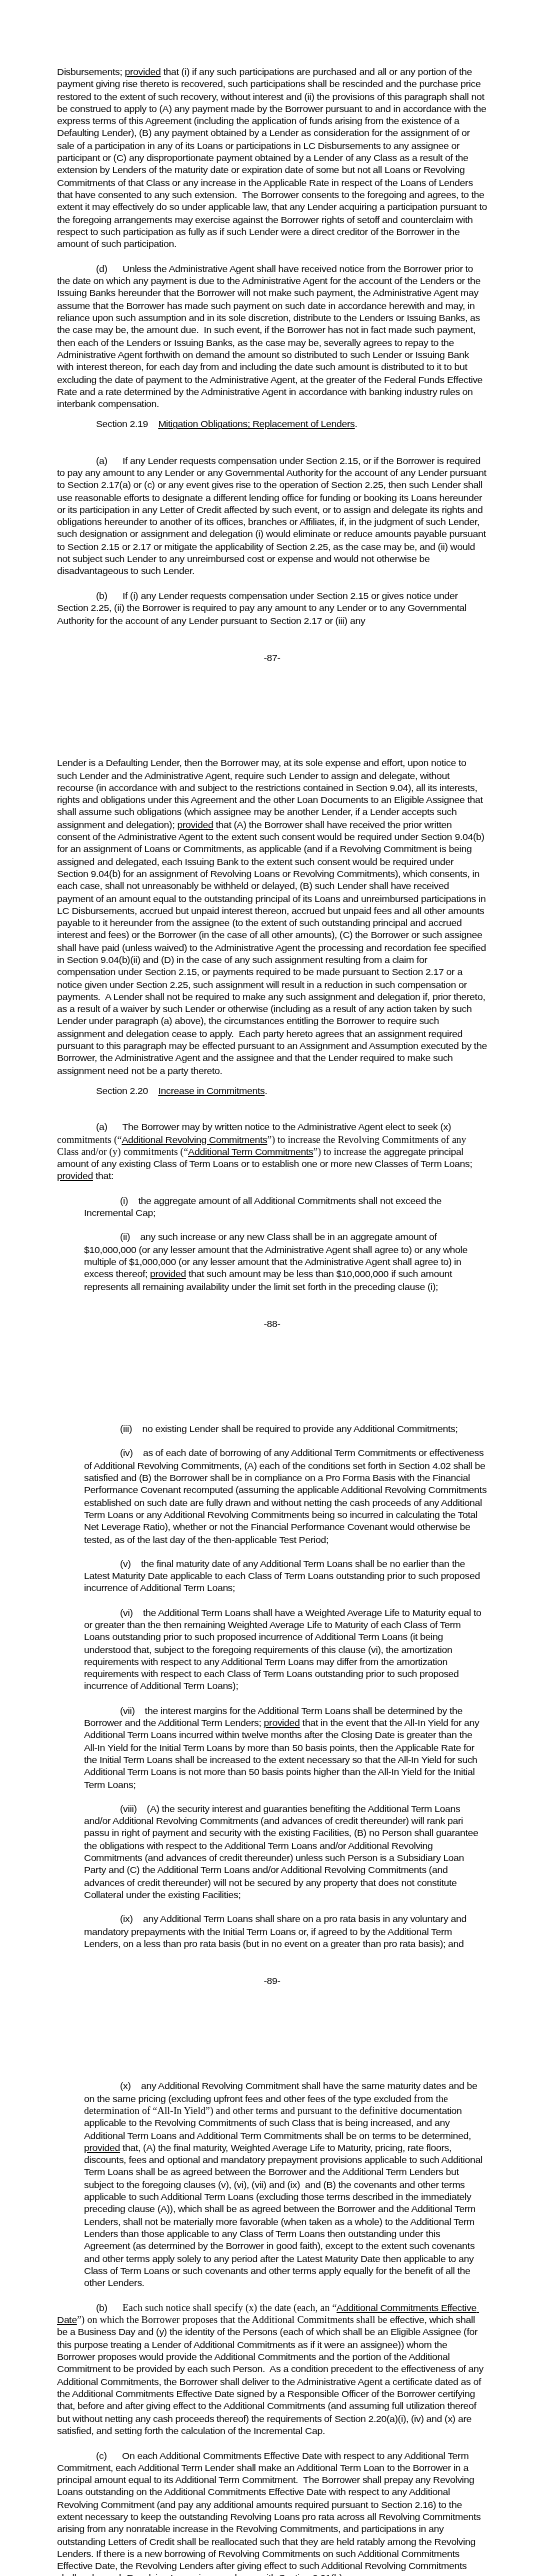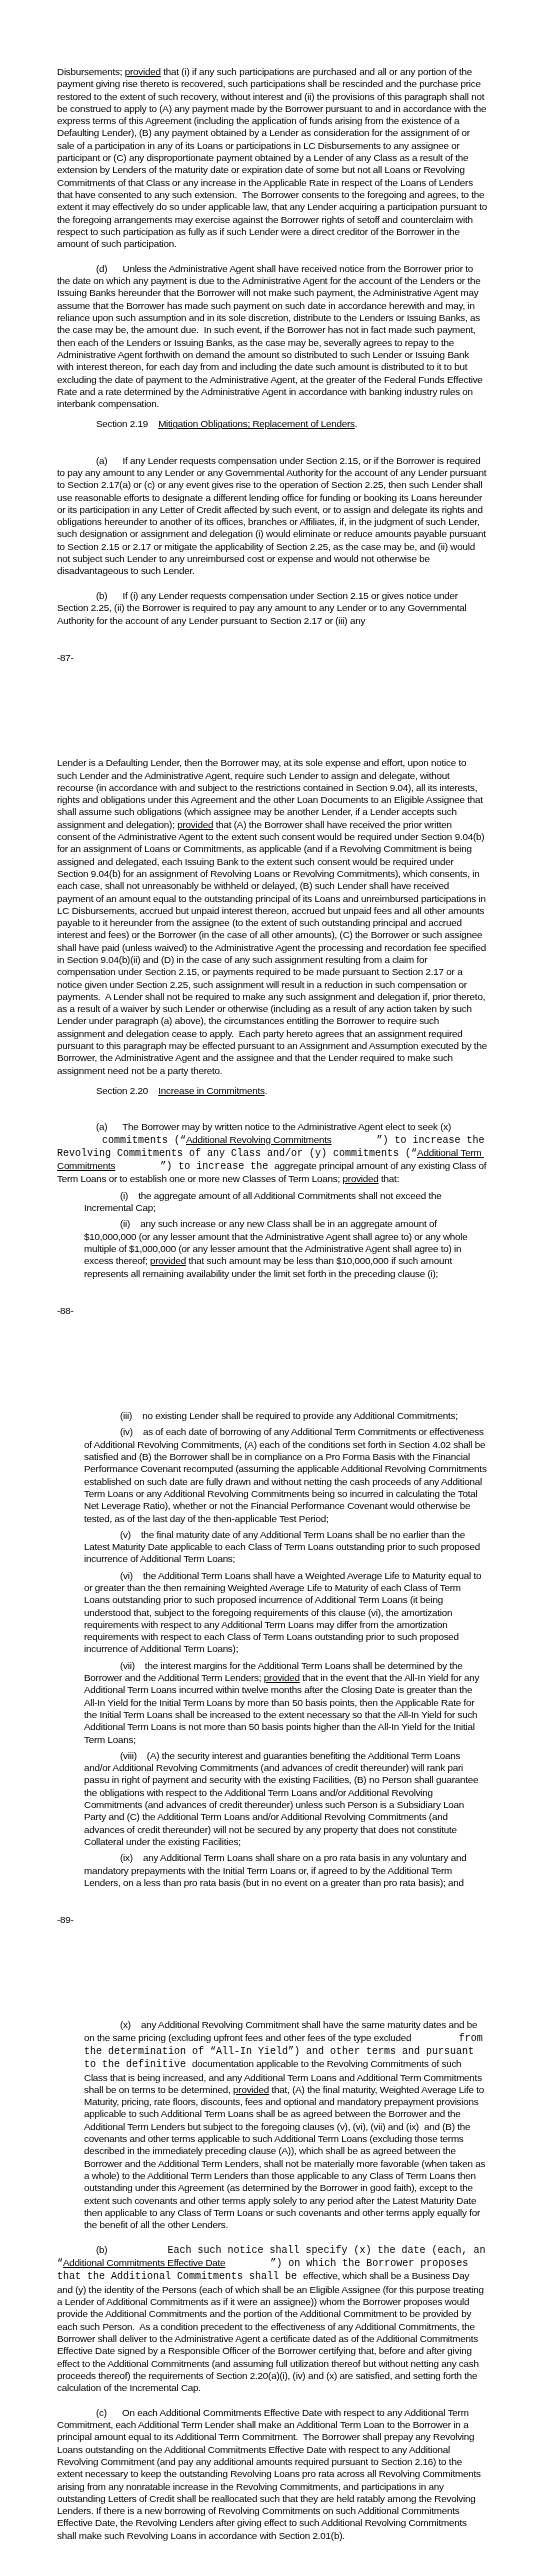--- a/index.html
+++ b/index.html
@@ -24,31 +24,30 @@
     width: 430px;
     margin-left: 57px;
     white-space: pre-wrap;
   }
   .page + .page { margin-top: 93px; }
   .block { margin: 0; }
   .page > .block:first-child { margin-top: 0; }
   .p   { text-indent: 39px; margin-top: 12.4px; }
   .pc  { text-indent: 0; margin-top: 12.4px; }
   .h   { text-indent: 39px; margin-top: 8px; margin-bottom: 24px; }
-  .sub { margin-left: 27px; text-indent: 36px; margin-top: 4px; }
+  .sub { margin-left: 27px; text-indent: 36px; margin-top: 12px; }
   .pagenum {
-    text-align: left;
+    text-align: center;
     text-indent: 0;
     margin-top: 25px;
   }
   .serif {
-    font-family: Liberation Mono, monospace;
+    font-family: Liberation Serif, serif;
     letter-spacing: 0;
     font-size: 10px;
-    margin-left: 45px;
   }
   .uline { text-decoration: underline; text-align: right; }
 </style>
 </head>
 <body>
 
 <div id="document">
     <div class="page"><div class="block pc"><span>Disbursements; </span><span class="uline">provided</span><span> that (i) if any such participations are purchased and all or any portion of the payment giving rise thereto is recovered, such participations shall be rescinded and the purchase price restored to the extent of such recovery, without interest and (ii) the provisions of this paragraph shall not be construed to apply to (A) any payment made by the Borrower pursuant to and in accordance with the express terms of this Agreement (including the application of funds arising from the existence of a Defaulting Lender), (B) any payment obtained by a Lender as consideration for the assignment of or sale of a participation in any of its Loans or participations in LC Disbursements to any assignee or participant or (C) any disproportionate payment obtained by a Lender of any Class as a result of the extension by Lenders of the maturity date or expiration date of some but not all Loans or Revolving Commitments of that Class or any increase in the Applicable Rate in respect of the Loans of Lenders that have consented to any such extension.  The Borrower consents to the foregoing and agrees, to the extent it may effectively do so under applicable law, that any Lender acquiring a participation pursuant to the foregoing arrangements may exercise against the Borrower rights of setoff and counterclaim with respect to such participation as fully as if such Lender were a direct creditor of the Borrower in the amount of such participation.</span></div><div class="block p"><span>(d)      Unless the Administrative Agent shall have received notice from the Borrower prior to the date on which any payment is due to the Administrative Agent for the account of the Lenders or the Issuing Banks hereunder that the Borrower will not make such payment, the Administrative Agent may assume that the Borrower has made such payment on such date in accordance herewith and may, in reliance upon such assumption and in its sole discretion, distribute to the Lenders or Issuing Banks, as the case may be, the amount due.  In such event, if the Borrower has not in fact made such payment, then each of the Lenders or Issuing Banks, as the case may be, severally agrees to repay to the Administrative Agent forthwith on demand the amount so distributed to such Lender or Issuing Bank with interest thereon, for each day from and including the date such amount is distributed to it to but excluding the date of payment to the Administrative Agent, at the greater of the Federal Funds Effective Rate and a rate determined by the Administrative Agent in accordance with banking industry rules on interbank compensation.</span></div><div class="block h"><span>Section 2.19    </span><span class="uline">Mitigation Obligations; Replacement of Lenders</span><span>.</span></div><div class="block p"><span>(a)      If any Lender requests compensation under Section 2.15, or if the Borrower is required to pay any amount to any Lender or any Governmental Authority for the account of any Lender pursuant to Section 2.17(a) or (c) or any event gives rise to the operation of Section 2.25, then such Lender shall use reasonable efforts to designate a different lending office for funding or booking its Loans hereunder or its participation in any Letter of Credit affected by such event, or to assign and delegate its rights and obligations hereunder to another of its offices, branches or Affiliates, if, in the judgment of such Lender, such designation or assignment and delegation (i) would eliminate or reduce amounts payable pursuant to Section 2.15 or 2.17 or mitigate the applicability of Section 2.25, as the case may be, and (ii) would not subject such Lender to any unreimbursed cost or expense and would not otherwise be disadvantageous to such Lender.</span></div><div class="block p"><span>(b)      If (i) any Lender requests compensation under Section 2.15 or gives notice under Section 2.25, (ii) the Borrower is required to pay any amount to any Lender or to any Governmental Authority for the account of any Lender pursuant to Section 2.17 or (iii) any</span></div><div class="block pagenum">-87-</div></div>
     <div class="page"><div class="block pc"><span>Lender is a Defaulting Lender, then the Borrower may, at its sole expense and effort, upon notice to such Lender and the Administrative Agent, require such Lender to assign and delegate, without recourse (in accordance with and subject to the restrictions contained in Section 9.04), all its interests, rights and obligations under this Agreement and the other Loan Documents to an Eligible Assignee that shall assume such obligations (which assignee may be another Lender, if a Lender accepts such assignment and delegation); </span><span class="uline">provided</span><span> that (A) the Borrower shall have received the prior written consent of the Administrative Agent to the extent such consent would be required under Section 9.04(b) for an assignment of Loans or Commitments, as applicable (and if a Revolving Commitment is being assigned and delegated, each Issuing Bank to the extent such consent would be required under Section 9.04(b) for an assignment of Revolving Loans or Revolving Commitments), which consents, in each case, shall not unreasonably be withheld or delayed, (B) such Lender shall have received payment of an amount equal to the outstanding principal of its Loans and unreimbursed participations in LC Disbursements, accrued but unpaid interest thereon, accrued but unpaid fees and all other amounts payable to it hereunder from the assignee (to the extent of such outstanding principal and accrued interest and fees) or the Borrower (in the case of all other amounts), (C) the Borrower or such assignee shall have paid (unless waived) to the Administrative Agent the processing and recordation fee specified in Section 9.04(b)(ii) and (D) in the case of any such assignment resulting from a claim for compensation under Section 2.15, or payments required to be made pursuant to Section 2.17 or a notice given under Section 2.25, such assignment will result in a reduction in such compensation or payments.  A Lender shall not be required to make any such assignment and delegation if, prior thereto, as a result of a waiver by such Lender or otherwise (including as a result of any action taken by such Lender under paragraph (a) above), the circumstances entitling the Borrower to require such assignment and delegation cease to apply.  Each party hereto agrees that an assignment required pursuant to this paragraph may be effected pursuant to an Assignment and Assumption executed by the Borrower, the Administrative Agent and the assignee and that the Lender required to make such assignment need not be a party thereto.</span></div><div class="block h"><span>Section 2.20    </span><span class="uline">Increase in Commitments</span><span>.</span></div><div class="block p"><span>(a)      The Borrower may by written notice to the Administrative Agent elect to seek (x) </span><span class="serif">commitments (“</span><span class="uline">Additional Revolving Commitments</span><span class="serif">”) to increase the Revolving Commitments of any Class and/or (y) commitments (“</span><span class="uline">Additional Term Commitments</span><span class="serif">”) to increase the </span><span>aggregate principal amount of any existing Class of Term Loans or to establish one or more new Classes of Term Loans; </span><span class="uline">provided</span><span> that:</span></div><div class="block sub"><span>(i)    the aggregate amount of all Additional Commitments shall not exceed the Incremental Cap;</span></div><div class="block sub"><span>(ii)    any such increase or any new Class shall be in an aggregate amount of $10,000,000 (or any lesser amount that the Administrative Agent shall agree to) or any whole multiple of $1,000,000 (or any lesser amount that the Administrative Agent shall agree to) in excess thereof; </span><span class="uline">provided</span><span> that such amount may be less than $10,000,000 if such amount represents all remaining availability under the limit set forth in the preceding clause (i);</span></div><div class="block pagenum">-88-</div></div>
     <div class="page"><div class="block sub"><span>(iii)    no existing Lender shall be required to provide any Additional Commitments;</span></div><div class="block sub"><span>(iv)    as of each date of borrowing of any Additional Term Commitments or effectiveness of Additional Revolving Commitments, (A) each of the conditions set forth in Section 4.02 shall be satisfied and (B) the Borrower shall be in compliance on a Pro Forma Basis with the Financial Performance Covenant recomputed (assuming the applicable Additional Revolving Commitments established on such date are fully drawn and without netting the cash proceeds of any Additional Term Loans or any Additional Revolving Commitments being so incurred in calculating the Total Net Leverage Ratio), whether or not the Financial Performance Covenant would otherwise be tested, as of the last day of the then-applicable Test Period;</span></div><div class="block sub"><span>(v)    the final maturity date of any Additional Term Loans shall be no earlier than the Latest Maturity Date applicable to each Class of Term Loans outstanding prior to such proposed incurrence of Additional Term Loans;</span></div><div class="block sub"><span>(vi)    the Additional Term Loans shall have a Weighted Average Life to Maturity equal to or greater than the then remaining Weighted Average Life to Maturity of each Class of Term Loans outstanding prior to such proposed incurrence of Additional Term Loans (it being understood that, subject to the foregoing requirements of this clause (vi), the amortization requirements with respect to any Additional Term Loans may differ from the amortization requirements with respect to each Class of Term Loans outstanding prior to such proposed incurrence of Additional Term Loans);</span></div><div class="block sub"><span>(vii)    the interest margins for the Additional Term Loans shall be determined by the Borrower and the Additional Term Lenders; </span><span class="uline">provided</span><span> that in the event that the All-In Yield for any Additional Term Loans incurred within twelve months after the Closing Date is greater than the All-In Yield for the Initial Term Loans by more than 50 basis points, then the Applicable Rate for the Initial Term Loans shall be increased to the extent necessary so that the All-In Yield for such Additional Term Loans is not more than 50 basis points higher than the All-In Yield for the Initial Term Loans;</span></div><div class="block sub"><span>(viii)    (A) the security interest and guaranties benefiting the Additional Term Loans and/or Additional Revolving Commitments (and advances of credit thereunder) will rank pari passu in right of payment and security with the existing Facilities, (B) no Person shall guarantee the obligations with respect to the Additional Term Loans and/or Additional Revolving Commitments (and advances of credit thereunder) unless such Person is a Subsidiary Loan Party and (C) the Additional Term Loans and/or Additional Revolving Commitments (and advances of credit thereunder) will not be secured by any property that does not constitute Collateral under the existing Facilities;</span></div><div class="block sub"><span>(ix)    any Additional Term Loans shall share on a pro rata basis in any voluntary and mandatory prepayments with the Initial Term Loans or, if agreed to by the Additional Term Lenders, on a less than pro rata basis (but in no event on a greater than pro rata basis); and</span></div><div class="block pagenum">-89-</div></div>

